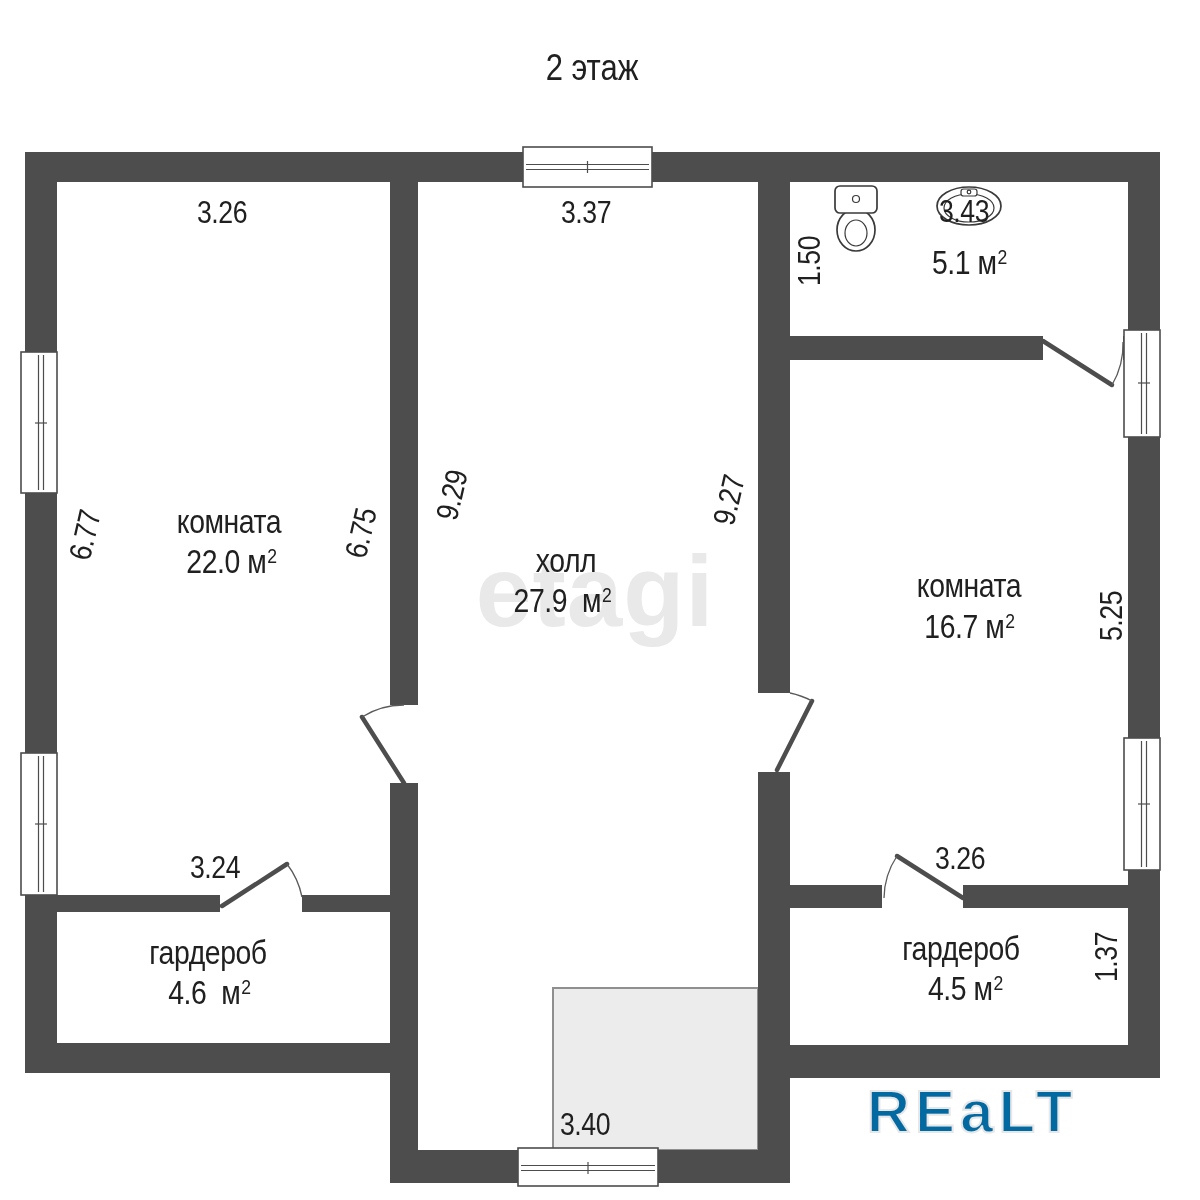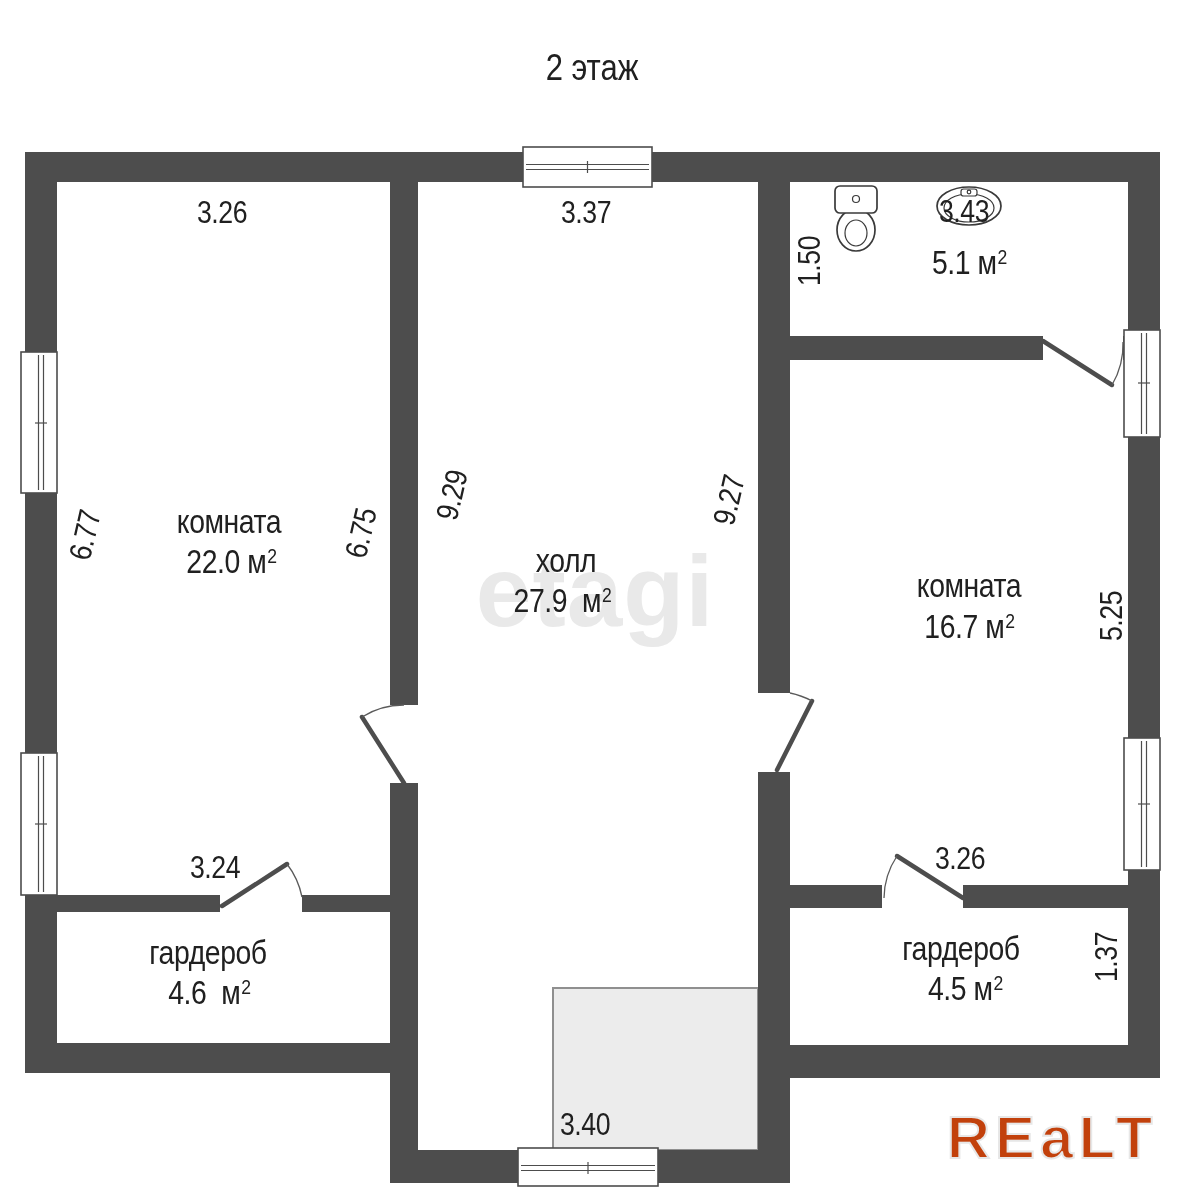--- a/index.html
+++ b/index.html
@@ -35,24 +35,24 @@
   .room-name,.room-area{font-size:33px;}
   .title{font-size:36px;letter-spacing:0;}
   sup{font-size:.62em;position:relative;top:2px;left:1px;}
 
   .wm-center{
     position:absolute;left:595px;top:591px;z-index:0;
     transform:translate(-50%,-50%);
     font-size:100px;font-weight:bold;color:var(--wmc);letter-spacing:1px;line-height:1;
   }
   .wm-corner{
-    position:absolute;left:1052px;top:1112px;z-index:0;
+    position:absolute;left:972px;top:1112px;z-index:0;
     transform:translate(-50%,-50%);
     font-size:60px;font-weight:bold;letter-spacing:5px;line-height:1;
-    color:#c2410c;margin-top:26px;-webkit-text-stroke:2px var(--wmk);
+    color:#0369a1;-webkit-text-stroke:2px var(--wmk);
   }
 </style>
 </head>
 <body>
 
 <div class="canvas">
 
   <div class="wm-center">etagi</div>
   <div class="wm-corner">REaLT</div>
 

